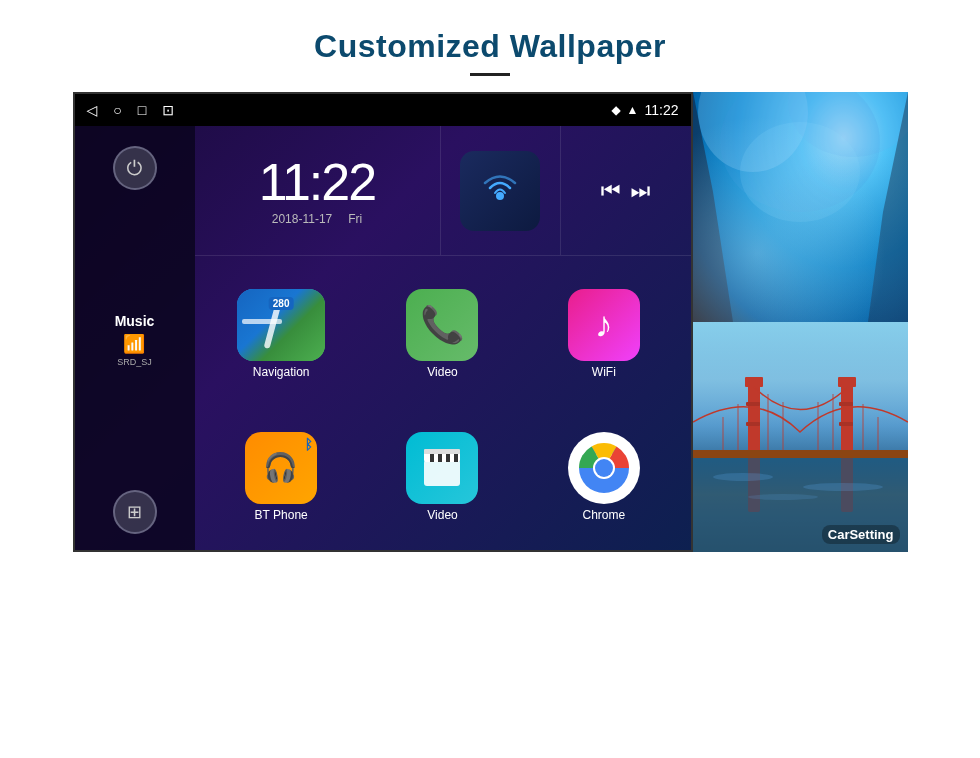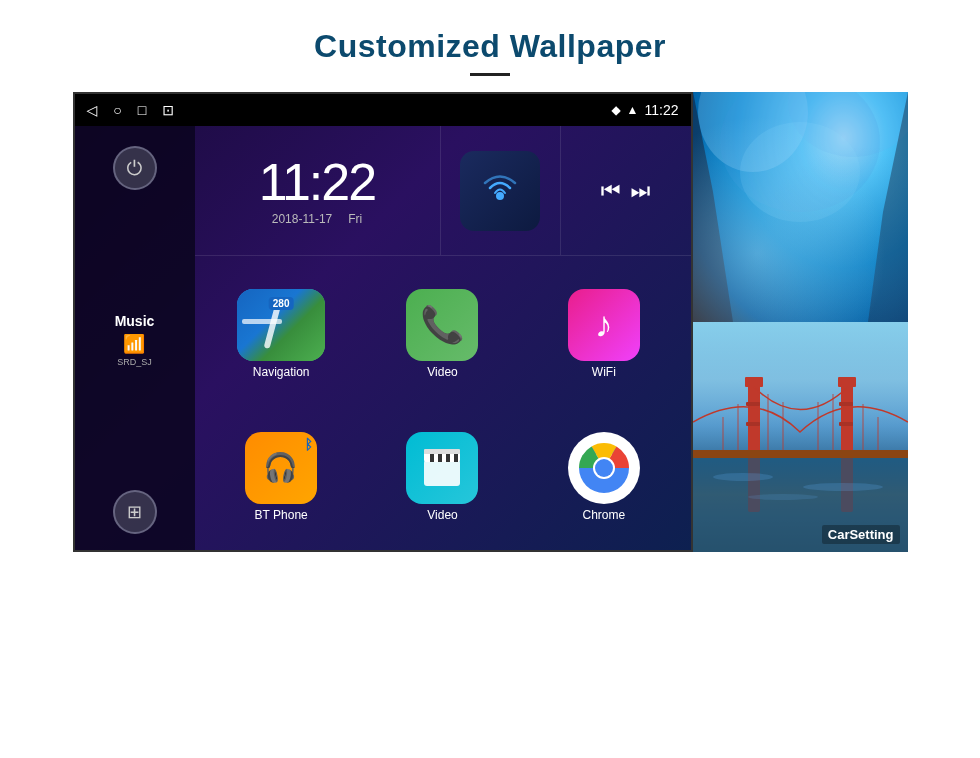--- a/index.html
+++ b/index.html
@@ -324,21 +324,21 @@
 
     .wallpaper-bottom-label {
       position: absolute;
       bottom: 8px;
       right: 8px;
       color: #fff;
       font-size: 13px;
       font-weight: bold;
       background: rgba(0,0,0,0.3);
       padding: 2px 6px;
-      border-radius: 2px;
+      border-radius: 8px;
     }
 
     
     .ice-cave {
       width: 100%;
       height: 100%;
       background: 
         radial-gradient(ellipse at 70% 20%, #b3e5fc 0%, #4fc3f7 20%, #0288d1 50%, #01579b 80%, #424242 100%);
       position: relative;
     }

